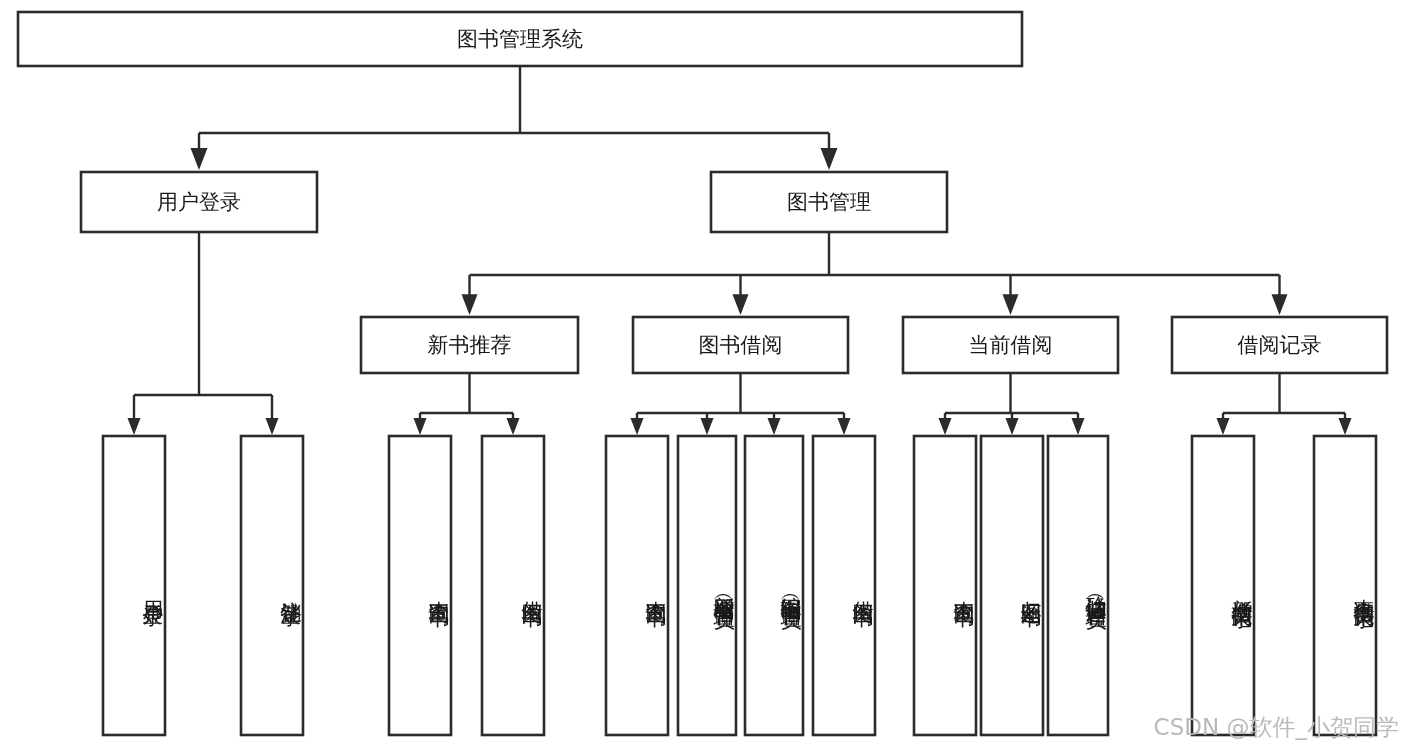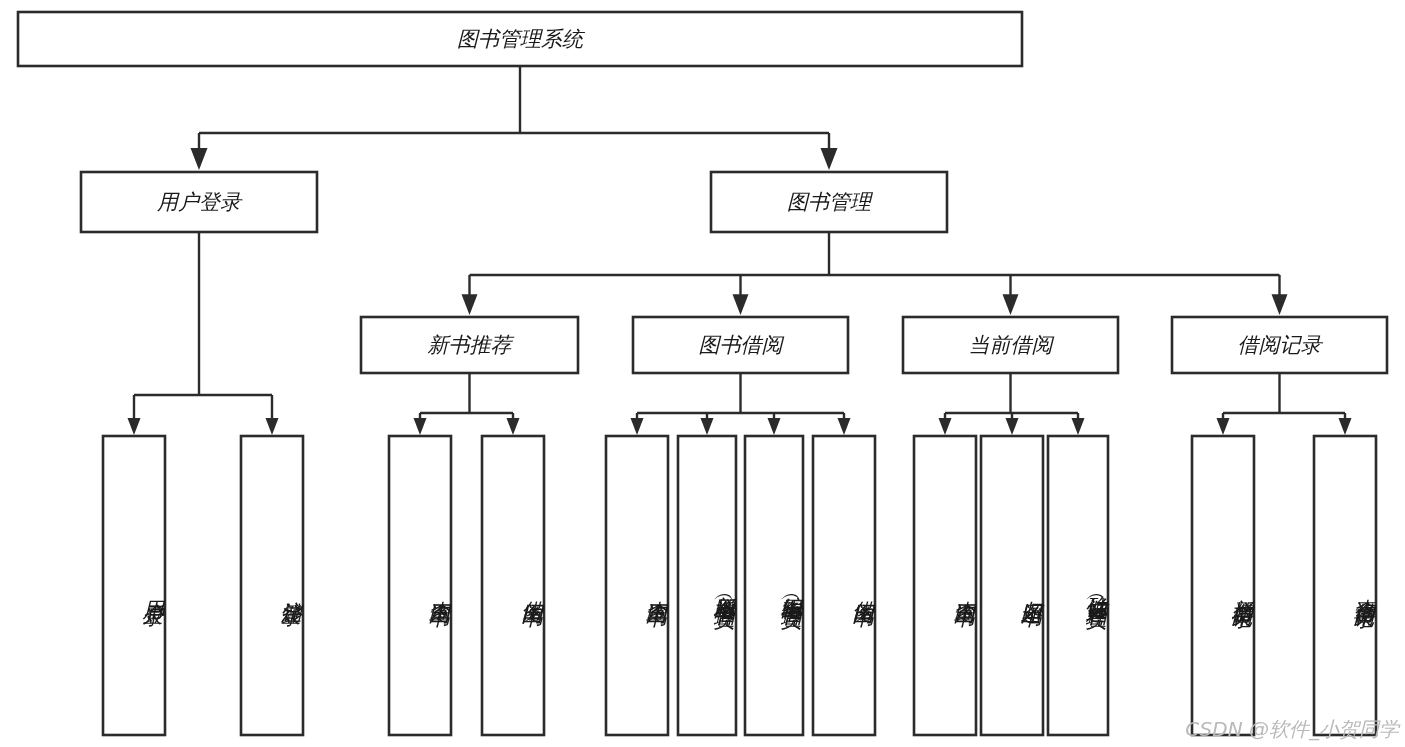--- a/index.html
+++ b/index.html
@@ -11,21 +11,20 @@
     width: 1405px;
     height: 747px;
     font-family: "DejaVu Sans", "Liberation Sans", sans-serif;
     overflow: hidden;
   }
   #diagram-root {
     position: relative;
     width: 1405px;
     height: 747px;
     background: #ffffff;
-    font-style: italic;
   }
   svg#tree-svg {
     position: absolute;
     top: 0;
     left: 0;
     width: 1405px;
     height: 747px;
     display: block;
   }
   .node-rect {
@@ -64,21 +63,21 @@
     display: flex;
     align-items: flex-start;
     justify-content: center;
     pointer-events: none;
   }
   .watermark {
     position: absolute;
     right: 6px;
     bottom: 4px;
     font-family: "DejaVu Sans", "Liberation Sans", sans-serif;
-    font-size: 20px;
+    font-size: 23px;
     color: #b9b9b9;
     white-space: nowrap;
     user-select: none;
   }
 </style>
 </head>
 <body>
 
 <div id="diagram-root">
   <svg id="tree-svg" viewBox="0 0 1405 747">

